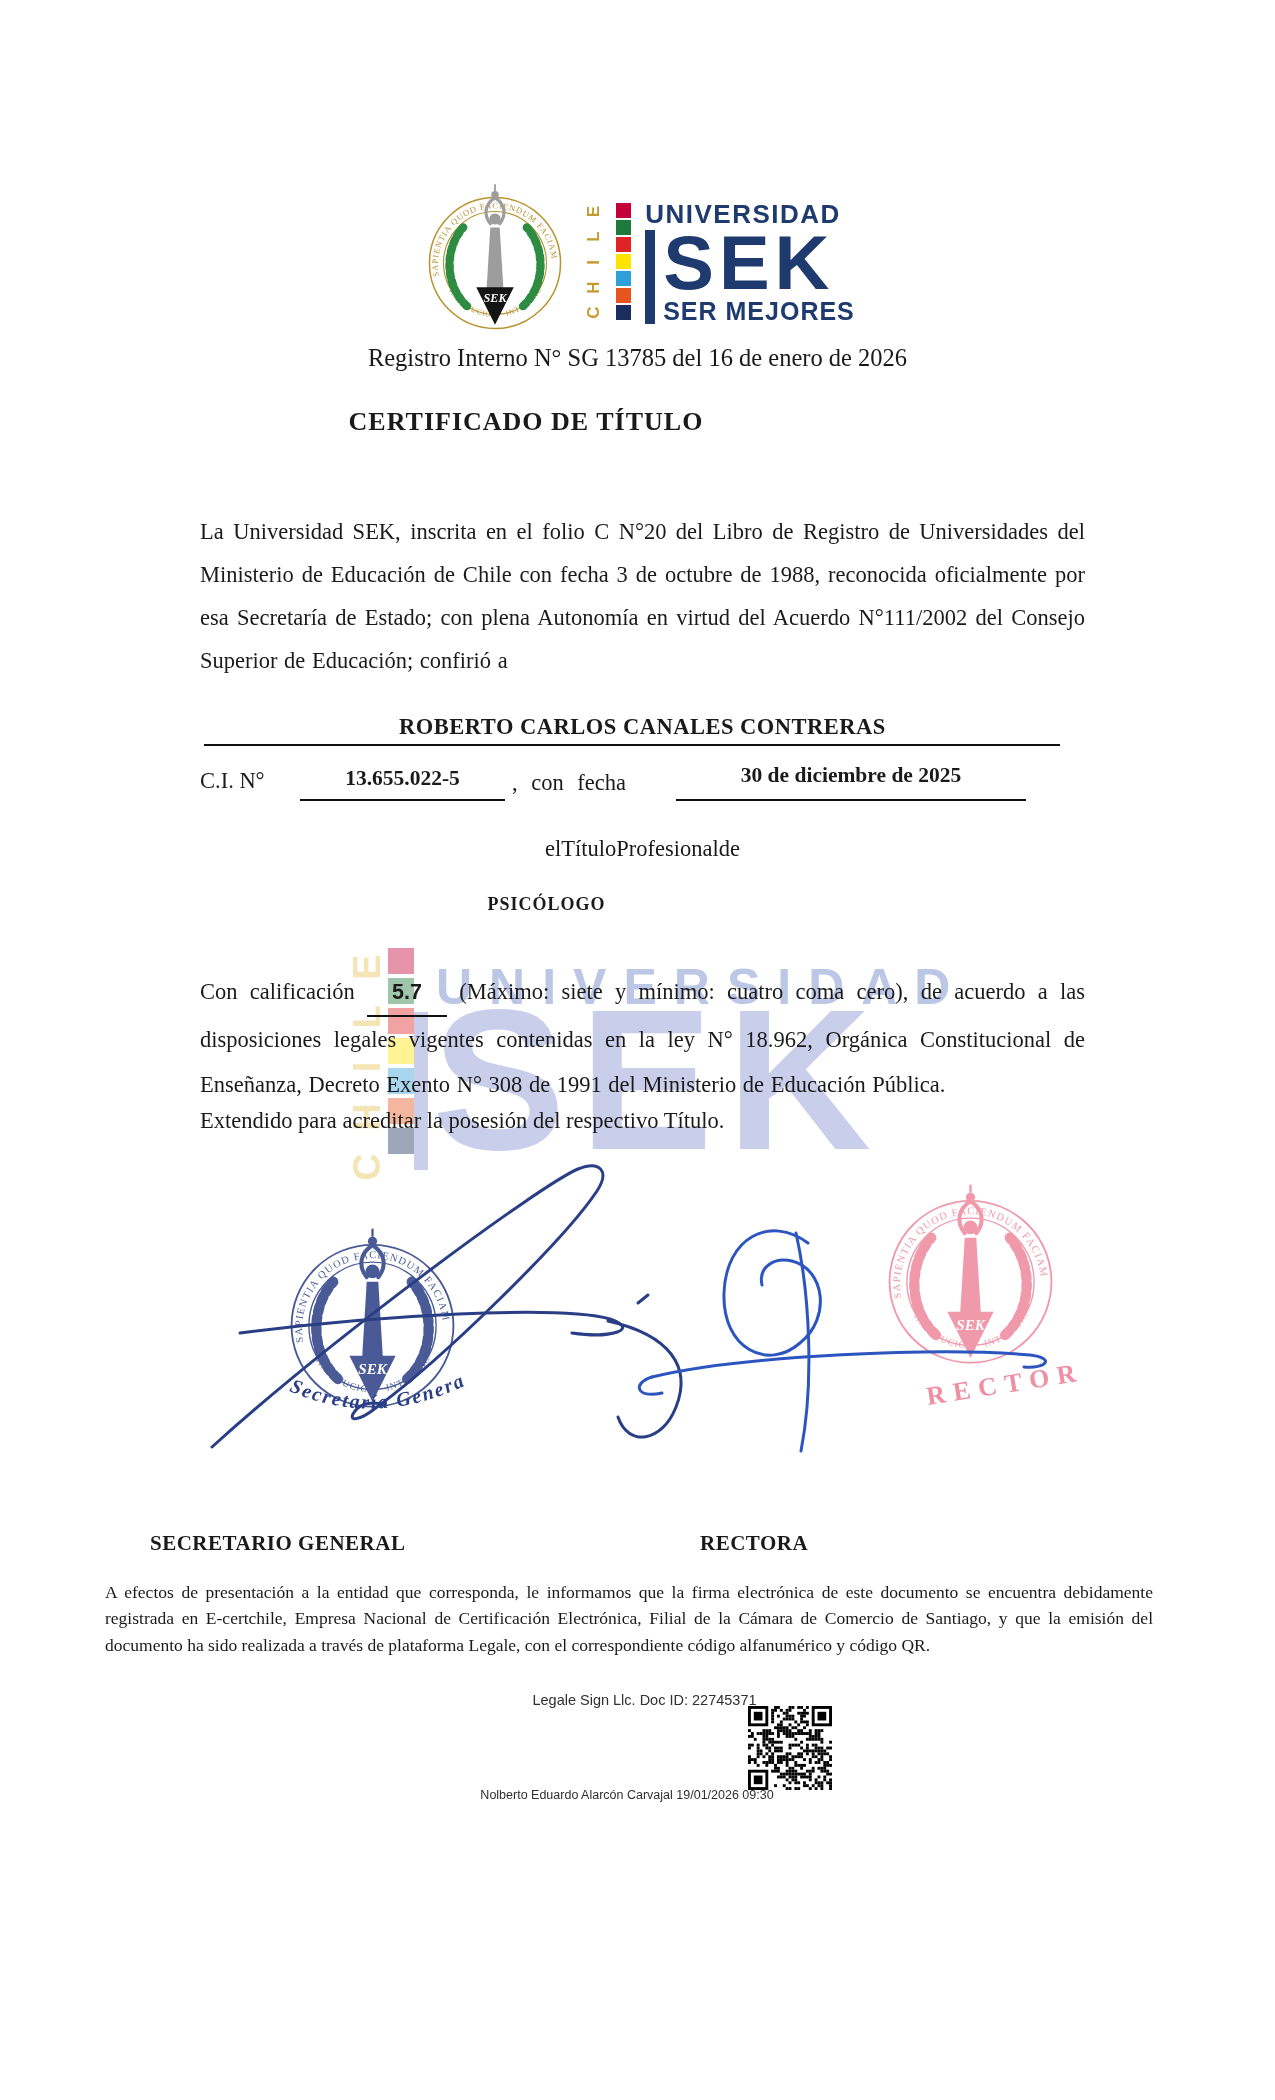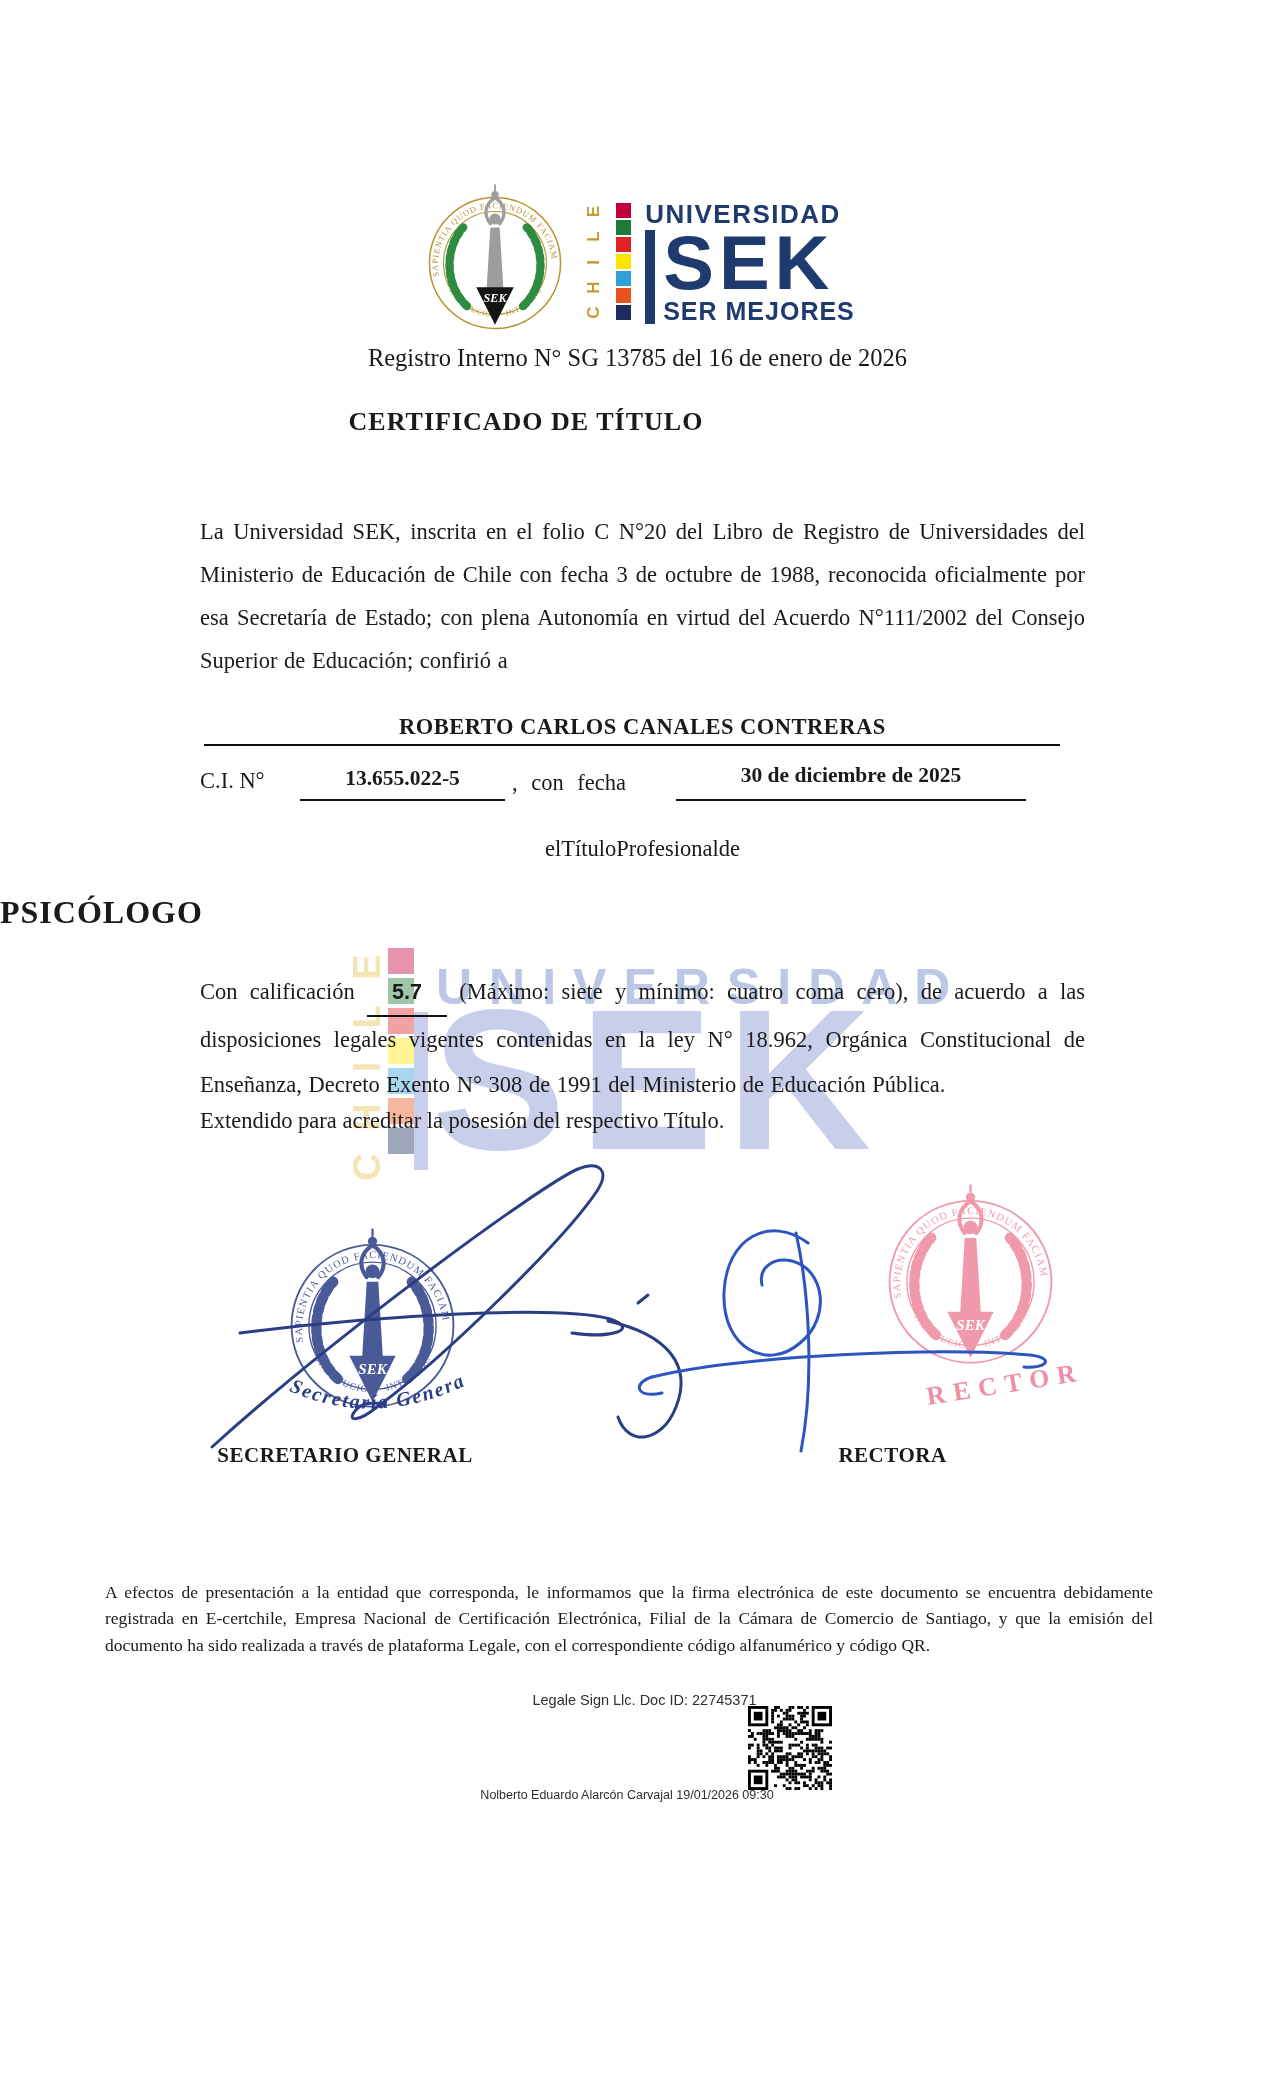--- a/index.html
+++ b/index.html
@@ -36,22 +36,22 @@
   .name-rule{top:744px;left:204px;width:856px;}
   .ci-label{position:absolute;top:768px;left:200px;font-size:22.5px;z-index:3;}
   .ci-rule1{top:799px;left:300px;width:205px;}
   .ci-value{position:absolute;top:766px;left:300px;width:205px;text-align:center;
             font-weight:bold;font-size:21.5px;z-index:3;}
   .ci-mid{position:absolute;top:770px;left:512px;font-size:22.5px;word-spacing:8px;z-index:3;}
   .ci-rule2{top:799px;left:676px;width:350px;}
   .ci-date{position:absolute;top:763px;left:676px;width:350px;text-align:center;
            font-weight:bold;font-size:21.5px;z-index:3;}
   .titulo-line{top:836px;display:flex;justify-content:center;font-size:22.5px;}
-  .degree{position:absolute;top:894px;left:0;width:1093px;
-          font-weight:bold;font-size:32px;letter-spacing:1px;z-index:3;}
+  .degree{position:absolute;top:894px;left:0;width:1093px;text-align:center;
+          font-weight:bold;font-size:18px;letter-spacing:1px;z-index:3;}
   .grade-par{top:946px;font-size:22.5px;line-height:45px;text-align:justify;word-spacing:1px;}
   .grade-gap{display:inline-block;width:80px;text-align:center;border-bottom:2.5px solid #111;
              font-weight:bold;font-size:21.5px;font-family:"Liberation Sans",sans-serif;}
   .extendido{top:1085px;font-size:22.5px;}
   
   .watermark{position:absolute;inset:0;z-index:1;pointer-events:none;}
   .wmk-chile{position:absolute;left:348px;top:948px;height:238px;width:38px;display:flex;
              flex-direction:column;justify-content:space-between;align-items:center;
              color:#eed88f;opacity:.65;font-family:"Liberation Sans",sans-serif;
              font-weight:bold;font-size:38px;}
@@ -62,22 +62,22 @@
   .wmk-universidad{position:absolute;left:436px;top:962px;color:#bcc6e5;
                    font-family:"Liberation Sans",sans-serif;font-weight:bold;
                    font-size:50px;letter-spacing:17px;line-height:1;}
   .wmk-sek{position:absolute;left:432px;top:996px;color:#c9cfeb;
            font-family:"Liberation Sans",sans-serif;font-weight:bold;
            font-size:200px;letter-spacing:14px;line-height:.84;}
   
   .sig{position:absolute;z-index:2;}
   .sig-left{left:140px;top:1155px;}
   .sig-right{left:610px;top:1165px;}
-  .sig-label{position:absolute;top:1443px;font-weight:bold;font-size:21px;
-             letter-spacing:.5px;text-align:center;z-index:3;}
+  .sig-label{position:absolute;top:1531px;font-weight:bold;font-size:21px;
+             letter-spacing:.5px;text-align:left;z-index:3;}
   .lbl-left{left:150px;width:390px;}
   .lbl-right{left:700px;width:385px;}
   
   .disclaimer{position:absolute;left:105px;width:1048px;top:1561px;font-size:17.5px;
               line-height:26.5px;text-align:justify;z-index:3;}
   .legale{position:absolute;top:1692px;left:0;width:1255px;text-align:center;
           font-family:"Liberation Sans",sans-serif;font-size:14.5px;color:#2f2f2f;z-index:3;margin-left:17px;}
   .qr{position:absolute;left:748px;top:1706px;width:84px;height:84px;z-index:3;background:#fff;}
   .signer{position:absolute;top:1788px;left:0;width:1254px;text-align:center;
           font-family:"Liberation Sans",sans-serif;font-size:12.5px;color:#2f2f2f;z-index:3;}

